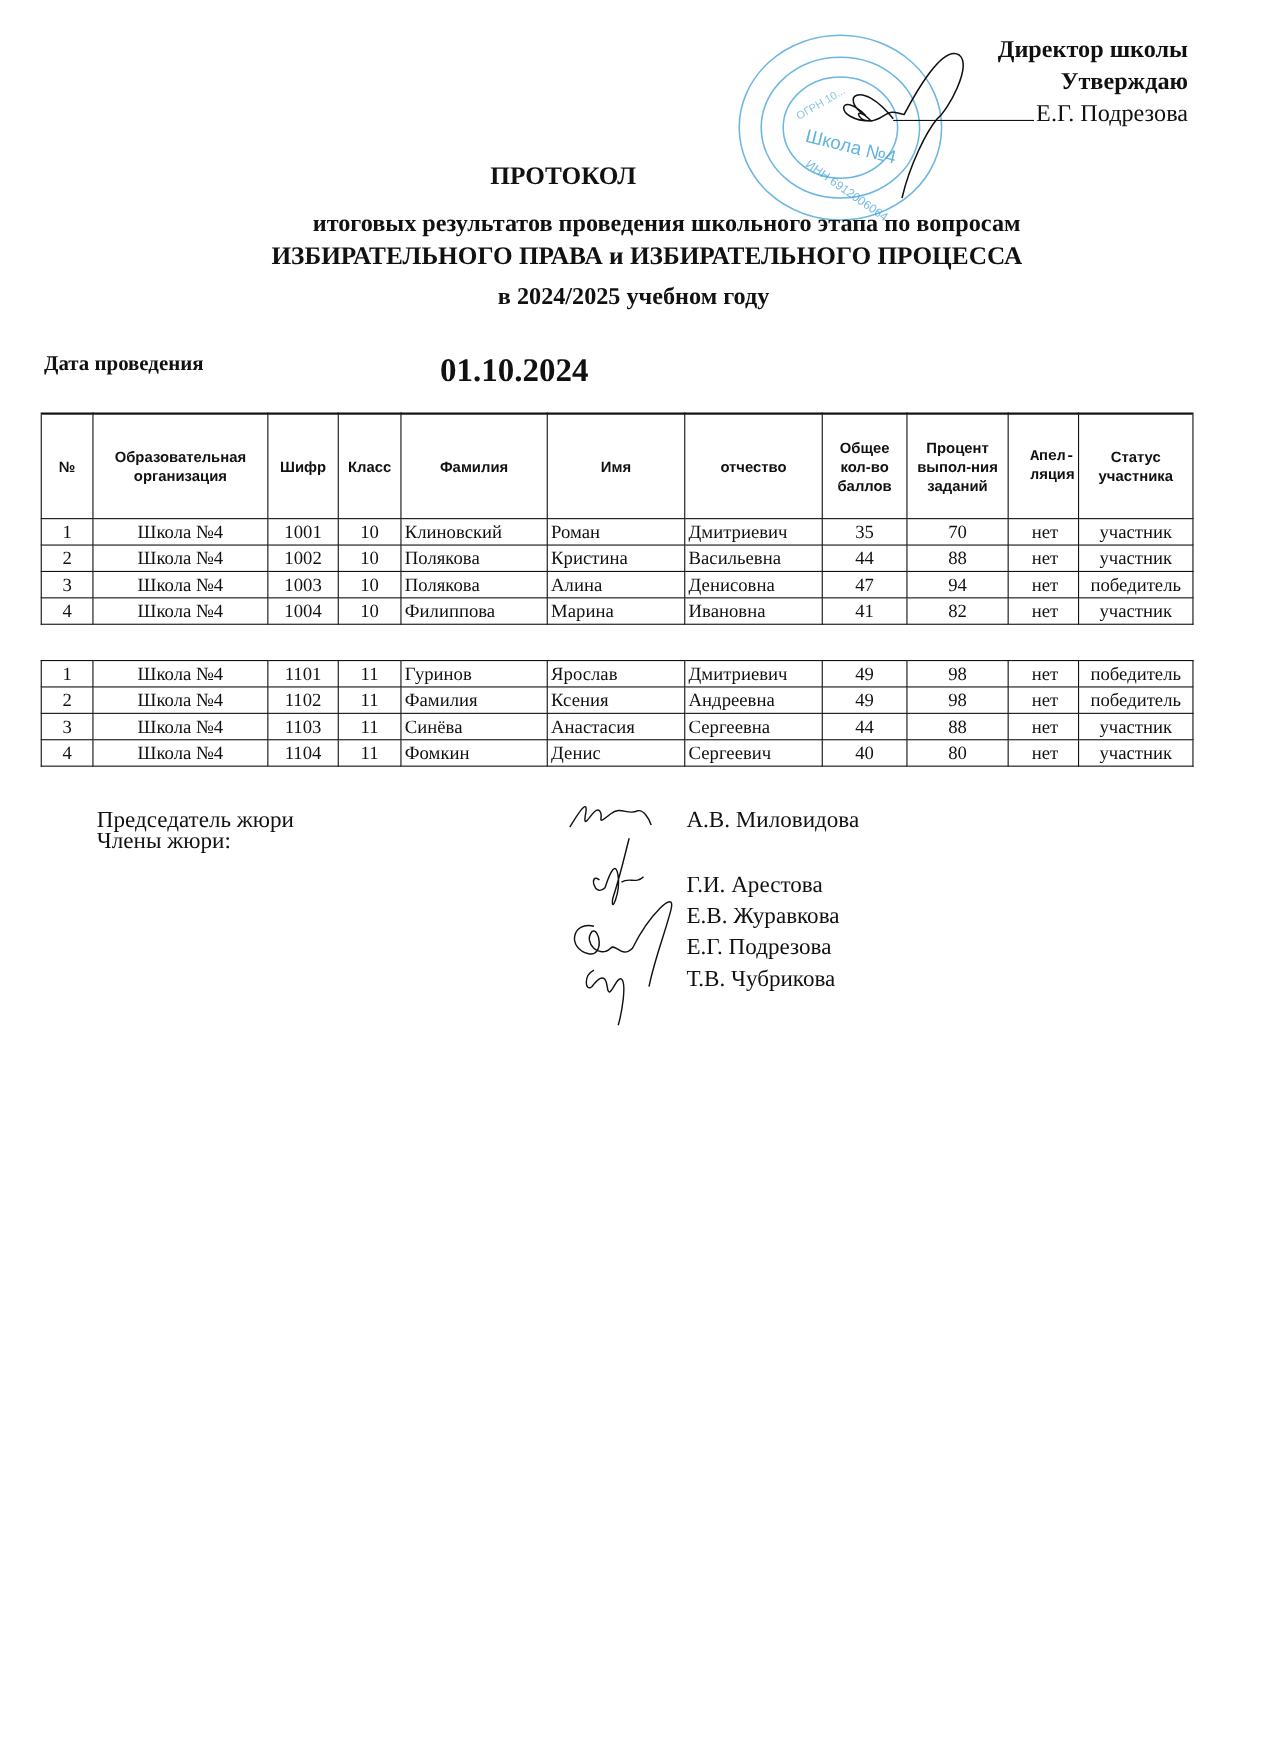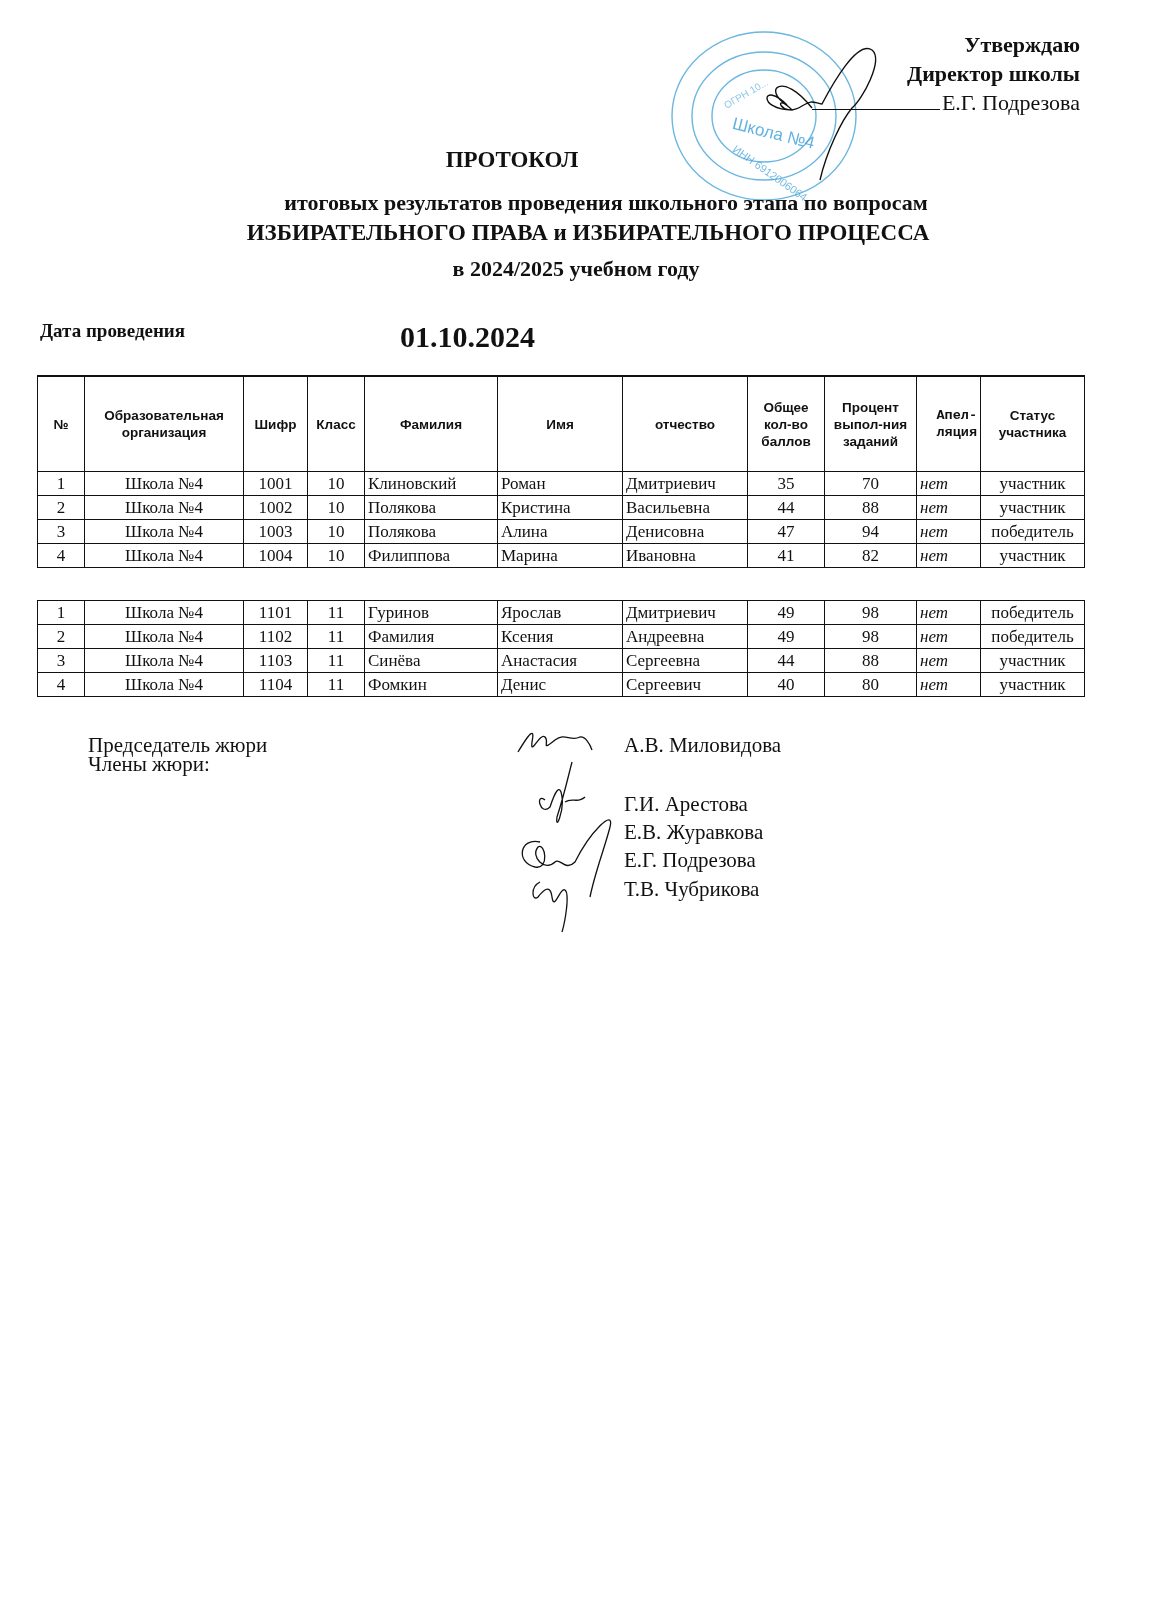--- a/index.html
+++ b/index.html
@@ -26,21 +26,21 @@
   .date-value { left: 400px; top: 320px; font-size: 30px; font-weight: bold; }
 
   
   table.grid { position: absolute; left: 37px; border-collapse: collapse; table-layout: fixed; width: 1047px; }
   table.grid td, table.grid th { border: 1.5px solid #111; padding: 0 3px; white-space: nowrap; overflow: hidden; }
   table.grid th { font-family: "Liberation Sans", sans-serif; font-weight: bold; font-size: 13.5px; line-height: 17px; height: 94px; text-align: center; }
   table.grid th.left { text-align: right; font-family: Liberation Mono, monospace; }
   table.grid td { font-size: 17px; height: 23px; line-height: 23px; }
   .c { text-align: center; }
   .l { text-align: left; }
-  .r { padding-right: 18px !important; font-style: italic; }
+  .r { text-align: right; padding-right: 18px !important; }
   #tbl-10 { top: 375px; border-top: 2px solid #111; }
   #tbl-11 { top: 600px; }
 
   
   .jury { font-size: 21px; }
   .sig { position: absolute; }
 </style>
 </head>
 <body>
 
@@ -51,22 +51,22 @@
     <ellipse cx="102" cy="86" rx="52" ry="46"></ellipse>
   </g>
   <text x="70" y="106" fill="#3a9fd6" font-size="17" font-family="Liberation Sans, sans-serif" transform="rotate(14 100 100)" opacity="0.8">Школа №4</text>
   <text x="70" y="140" fill="#3a9fd6" font-size="11" font-family="Liberation Sans, sans-serif" transform="rotate(35 100 130)" opacity="0.7">ИНН 6912006064</text>
   <text x="62" y="70" fill="#3a9fd6" font-size="10" font-family="Liberation Sans, sans-serif" transform="rotate(-30 80 70)" opacity="0.6">ОГРН 10...</text>
 
   <path d="M150,78 C120,40 100,60 125,75 C100,50 95,80 130,80 C110,60 118,90 140,76 C150,70 150,72 160,74 C170,55 195,10 210,20 C222,30 200,70 190,78 C180,90 165,120 158,150" fill="none" stroke="#111" stroke-width="1.4"></path>
 </svg>
 
 <div class="abs approve">
+  <div class="b">Директор школы</div>
   <div class="b">Утверждаю</div>
-  <div class="b">Директор школы</div>
   <div><span class="line"></span><span>Е.Г. Подрезова</span></div>
 </div>
 
 <div class="abs title t1">ПРОТОКОЛ</div>
 <div class="abs title t2">итоговых результатов проведения школьного этапа по вопросам</div>
 <div class="abs title t3">ИЗБИРАТЕЛЬНОГО ПРАВА и ИЗБИРАТЕЛЬНОГО ПРОЦЕССА</div>
 <div class="abs title t4">в 2024/2025 учебном году</div>
 
 <div class="abs date-label">Дата проведения</div>
 <div class="abs date-value">01.10.2024</div>

